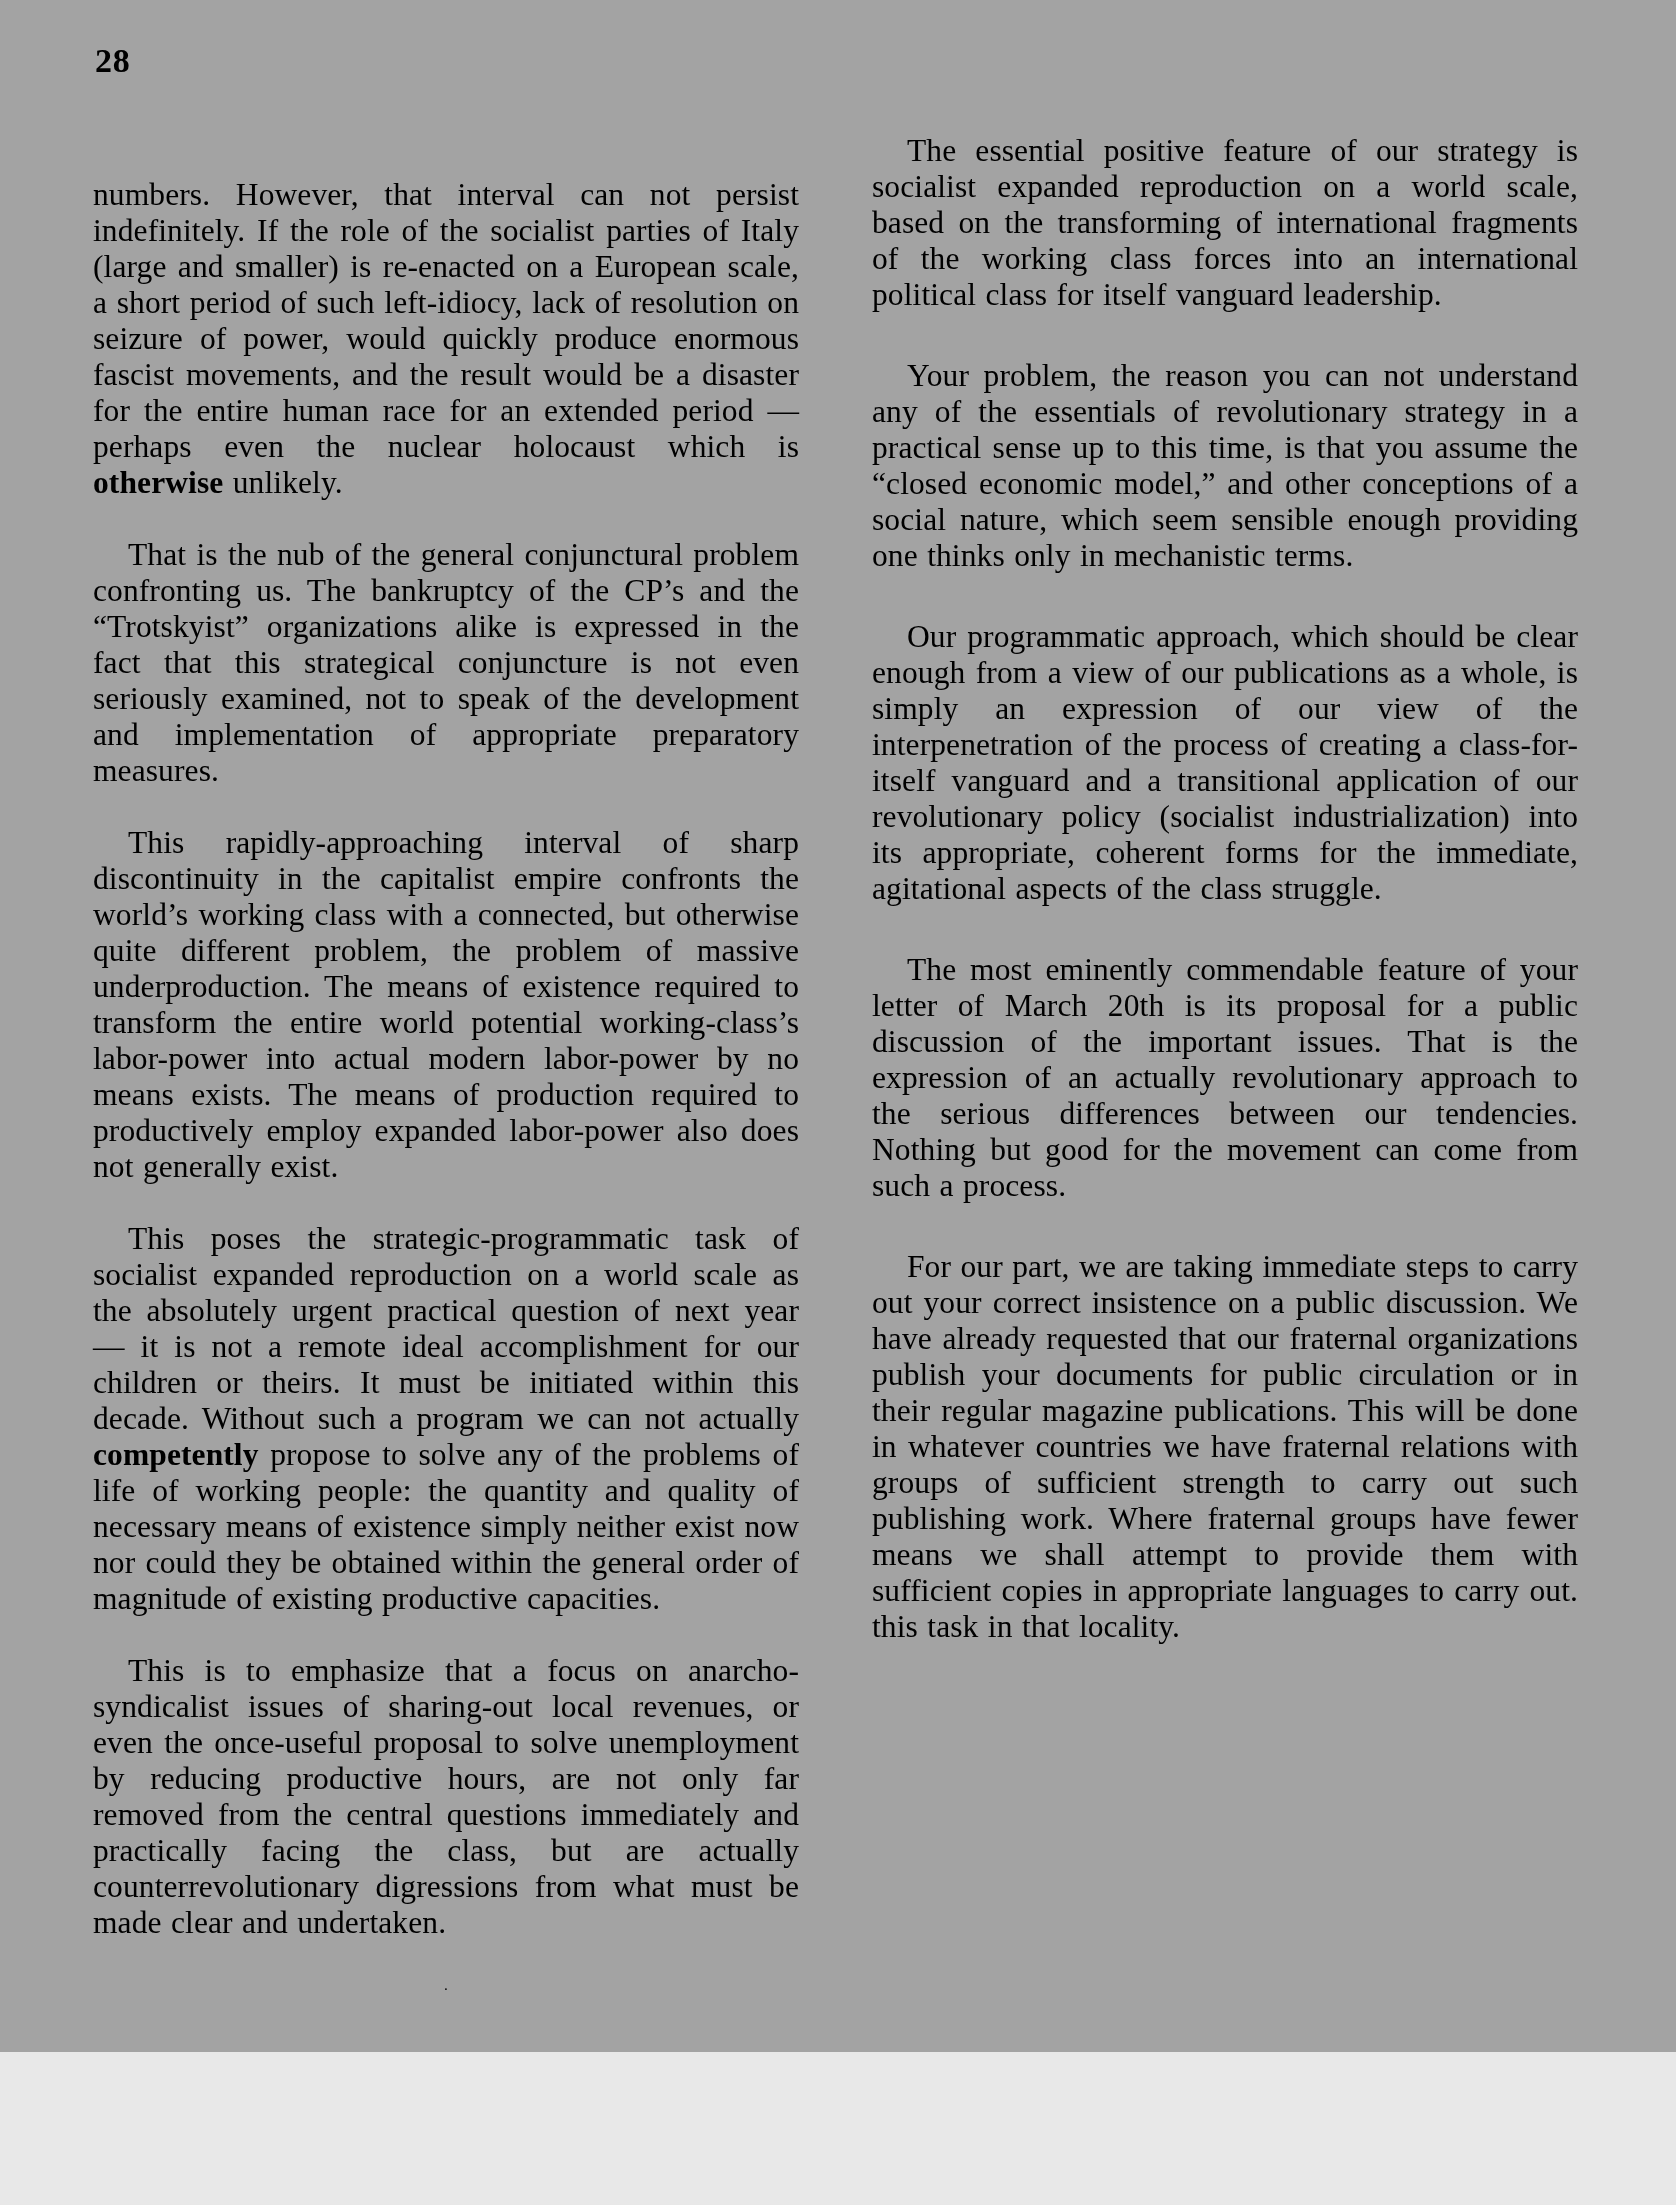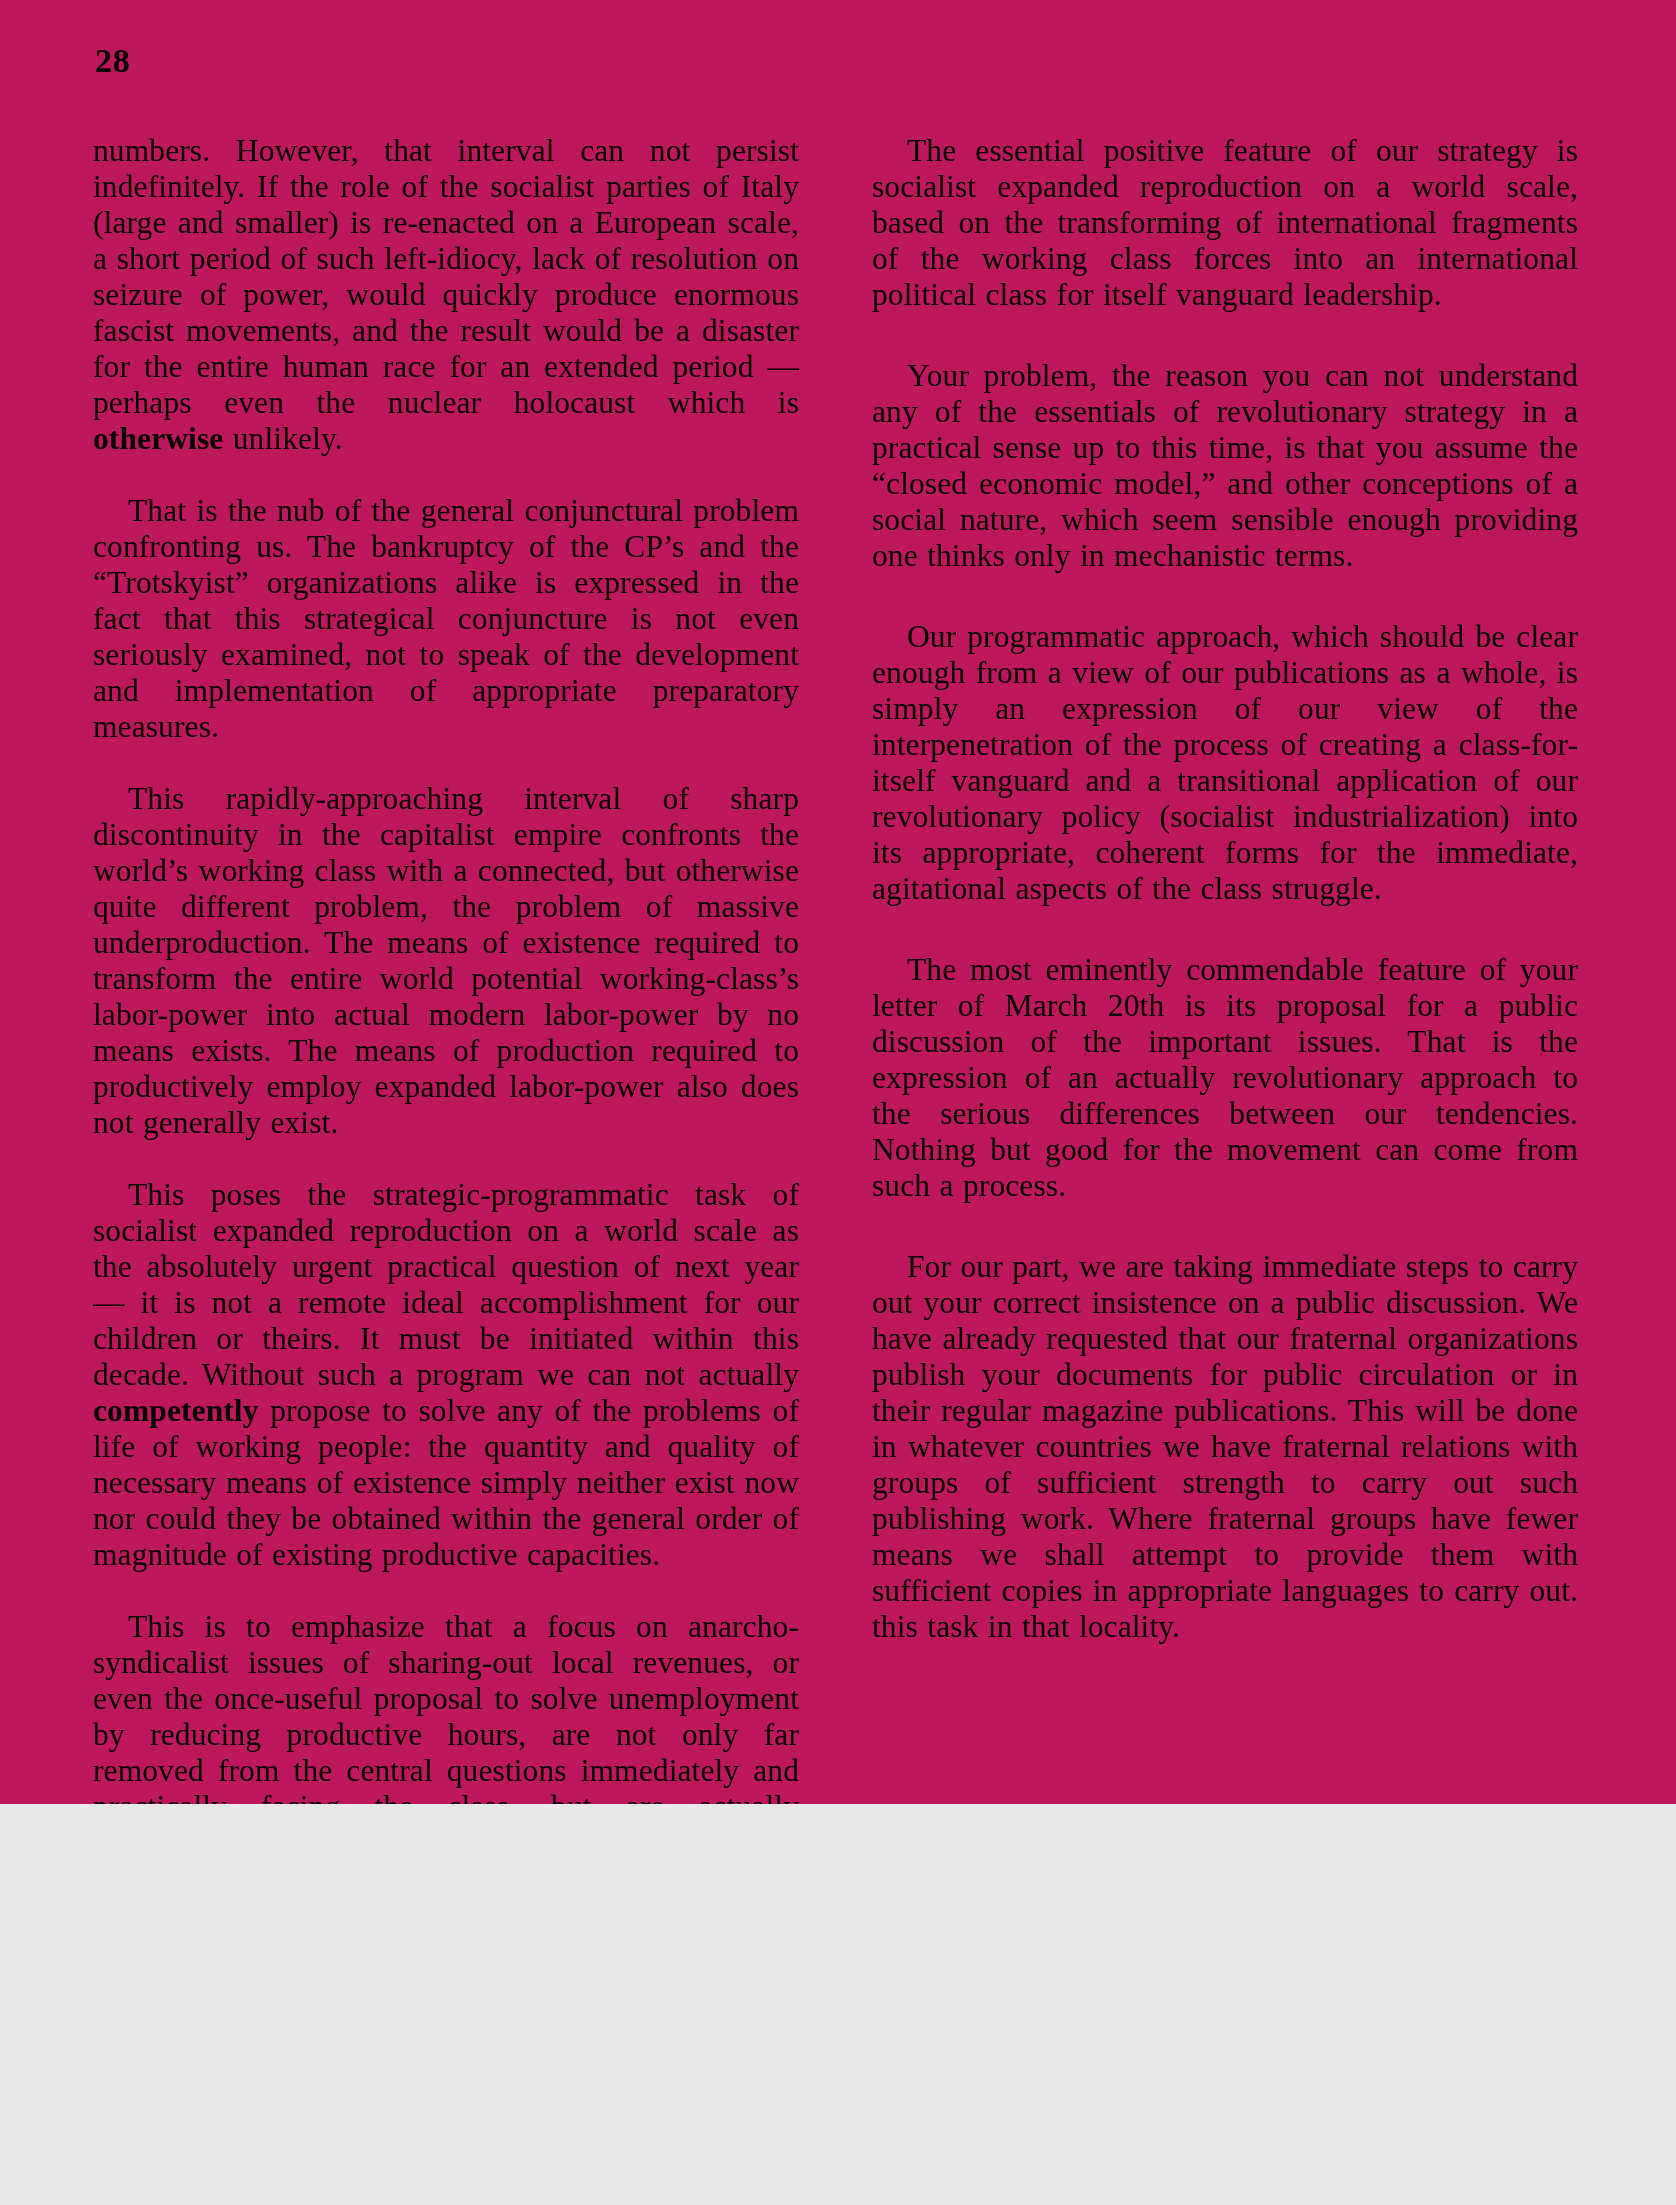--- a/index.html
+++ b/index.html
@@ -3,23 +3,23 @@
 <meta charset="utf-8">
 <style>
   html, body {
     margin: 0;
     padding: 0;
     background: #e8e8e8;
   }
   .page {
     position: relative;
     width: 1676px;
-    height: 1804px;
+    height: 2052px;
     margin: 0 auto;
-    background: #be185d;
+    background: #a3a3a3;
     color: #000000;
     font-family: "Liberation Serif", serif;
     overflow: hidden;
   }
   .page-number {
     position: absolute;
     left: 95px;
     top: 42px;
     font-size: 34px;
     font-weight: 700;
@@ -44,20 +44,21 @@
   }
   .column p {
     margin: 0 0 36px 0;
     text-indent: 35px;
   }
   .column.col-right p {
     margin-bottom: 45px;
   }
   .column p.flush {
     text-indent: 0;
+    margin-top: 44px;
   }
   .bold {
     font-weight: 700;
   }
   .heading {
     font-weight: 700;
     text-align: center;
     text-indent: 0;
     margin: 12.6px 0 32px 0;
   }

